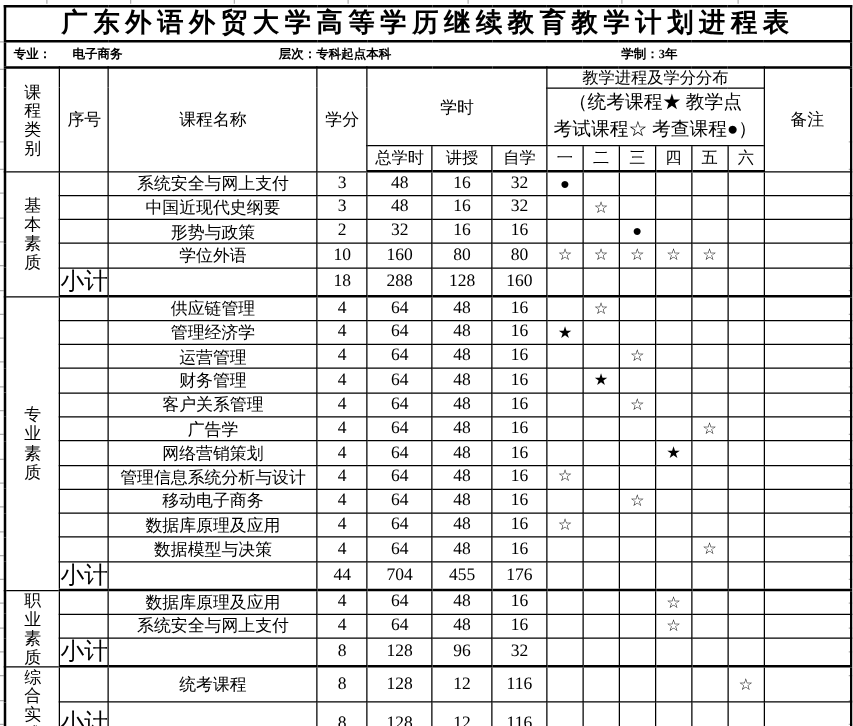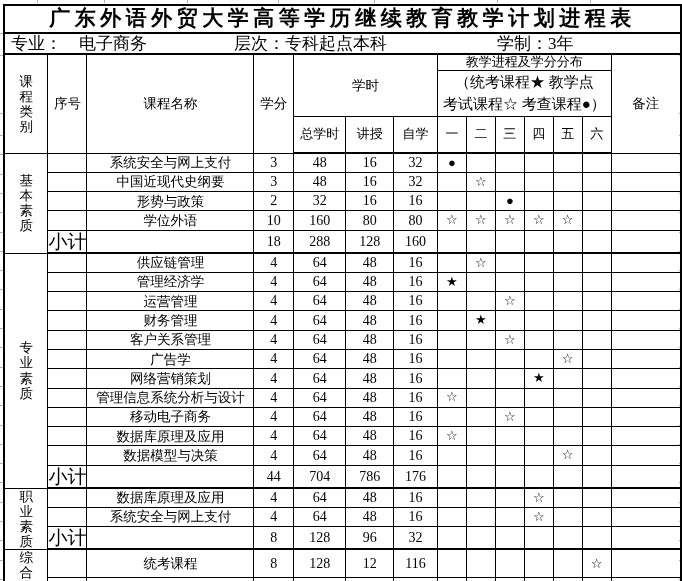--- a/index.html
+++ b/index.html
@@ -5,25 +5,25 @@
   *{box-sizing:border-box;margin:0;padding:0}
   html,body{width:682px;height:581px;background:#fff;color:#000;
     font-family:"Liberation Serif",serif;position:relative;overflow:hidden}
   #sheet{position:absolute;left:3px;top:4px}
   table{border-collapse:collapse;table-layout:fixed;border:2px solid #000}
   th,td{border:1px solid #000;padding:0;text-align:center;vertical-align:middle;
     font-weight:normal;font-size:13.5px;line-height:1.12;overflow:hidden;white-space:nowrap}
   .r-title td{height:28px;font-size:21px;font-weight:bold;letter-spacing:4.5px;border-bottom-width:2px}
   .r-info td{height:21px;border-bottom-width:2px;position:relative}
   .ipos{position:absolute;top:50%;transform:translateY(-50%);white-space:nowrap;
-    font-weight:normal;font-size:17px}
+    font-weight:bold;font-size:10px}
   .ipos .g{margin-left:17px}
   .h1 th{height:16px}
   .h2 th{height:40px}
-  .h3 th{height:37px;border-bottom-width:2px;font-size:13px}
+  .h3 th{height:21px;border-bottom-width:2px;font-size:13px}
   th.wrap{white-space:normal;padding:0 8px}
   th.legend{white-space:normal;font-size:15px;line-height:1.5}
   th.legend span{display:block}
   th.progress{font-size:13px}
   tr.dr{height:19.3px}
   td.c{white-space:normal;padding:0 9px;font-size:13.5px}
   td.s{font-size:19px}
   td.n{font-size:13.5px}
   td.d{font-size:14px}
   td.m{font-size:13px}
@@ -120,21 +120,21 @@
 </colgroup>
 <tbody>
 
 <tr class="r-title">
 <td colspan="14">广东外语外贸大学高等学历继续教育教学计划进程表</td>
 </tr>
 
 <tr class="r-info">
 <td colspan="14">
   <span class="ipos" style="left:6px"><span>专业：</span><span class="g">电子商务</span></span>
-  <span class="ipos" style="left:229px"><span>层次：</span><span>专科起点本科</span></span>
+  <span class="ipos" style="left:218px"><span>层次：</span><span>专科起点本科</span></span>
   <span class="ipos" style="left:492px"><span>学制：</span><span>3年</span></span>
 </td>
 </tr>
 
 <tr class="h1">
 <th rowspan="3" class="wrap">课程类别</th>
 <th rowspan="3">序号</th>
 <th rowspan="3">课程名称</th>
 <th rowspan="3">学分</th>
 <th colspan="3" rowspan="2">学时</th>
@@ -402,21 +402,21 @@
 <td class="m"></td>
 <td class="m">☆</td>
 <td class="m"></td>
 <td class="r"></td>
 </tr>
 <tr class="dr sec-end">
 <td class="s">小计</td>
 <td class="n"></td>
 <td class="d">44</td>
 <td class="d">704</td>
-<td class="d">786</td>
+<td class="d">455</td>
 <td class="d">176</td>
 <td class="m"></td>
 <td class="m"></td>
 <td class="m"></td>
 <td class="m"></td>
 <td class="m"></td>
 <td class="m"></td>
 <td class="r"></td>
 </tr>
 

